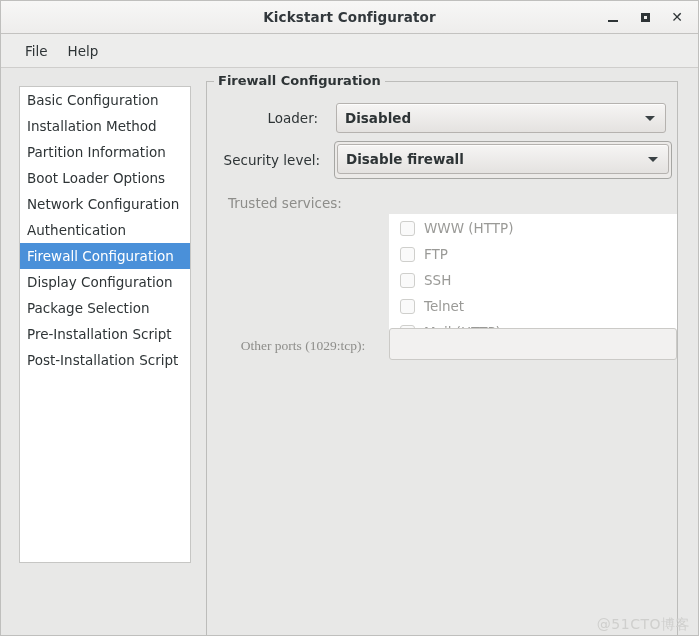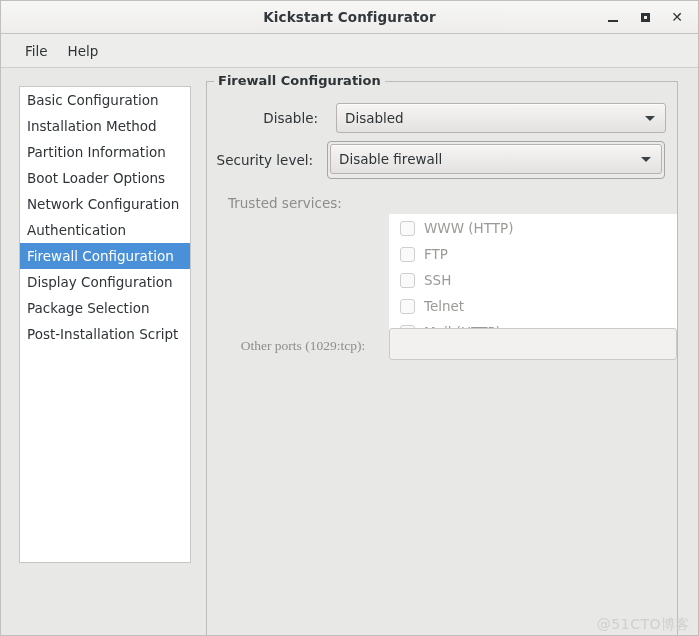--- a/index.html
+++ b/index.html
@@ -190,20 +190,21 @@
     background: linear-gradient(to bottom, #f6f5f4 0%, #e4e2e0 100%);
     border: 1px solid #b5b2af;
     border-radius: 3px;
     display: flex;
     align-items: center;
     padding: 0 8px;
     font-size: 13.5px;
     color: #2e3436;
     cursor: default;
     box-shadow: inset 0 1px 0 rgba(255,255,255,0.75);
+    font-weight: bold;
   }
   .combo .arrow {
     position: absolute;
     right: 10px;
     width: 0; height: 0;
     border-left: 5px solid transparent;
     border-right: 5px solid transparent;
     border-top: 5px solid #3b4245;
   }
   .combo-focus {
@@ -303,35 +304,36 @@
     <div id="sidebar">
       <div class="side-item">Basic Configuration</div>
       <div class="side-item">Installation Method</div>
       <div class="side-item">Partition Information</div>
       <div class="side-item">Boot Loader Options</div>
       <div class="side-item">Network Configuration</div>
       <div class="side-item">Authentication</div>
       <div class="side-item selected">Firewall Configuration</div>
       <div class="side-item">Display Configuration</div>
       <div class="side-item">Package Selection</div>
+      <div class="side-item">Pre-Installation Script</div>
       <div class="side-item">Post-Installation Script</div>
     </div>
 
     <div id="groupframe">
       <div id="group-title">Firewall Configuration</div>
 
       <div class="row" style="left:11px; top:28px; width:450px;">
-        <div class="field-label" style="width:100px;">Disable:</div>
+        <div class="field-label" style="width:100px;">Loader:</div>
         <div class="combo" style="position:absolute; left:118px; width:330px;">
           <span>Disabled</span>
           <span class="arrow"></span>
         </div>
       </div>
 
-      <div class="row" style="left:6px; top:70px; width:450px;">
+      <div class="row" style="left:13px; top:70px; width:450px;">
         <div class="field-label" style="width:100px;">Security level:</div>
         <div class="combo-focus" style="position:absolute; left:114px; width:338px; height:38px;">
           <div class="combo">
             <span>Disable firewall</span>
             <span class="arrow"></span>
           </div>
         </div>
       </div>
 
       <div class="field-label dim" style="position:absolute; left:21px; top:113px; width:90px;">Trusted services:</div>

